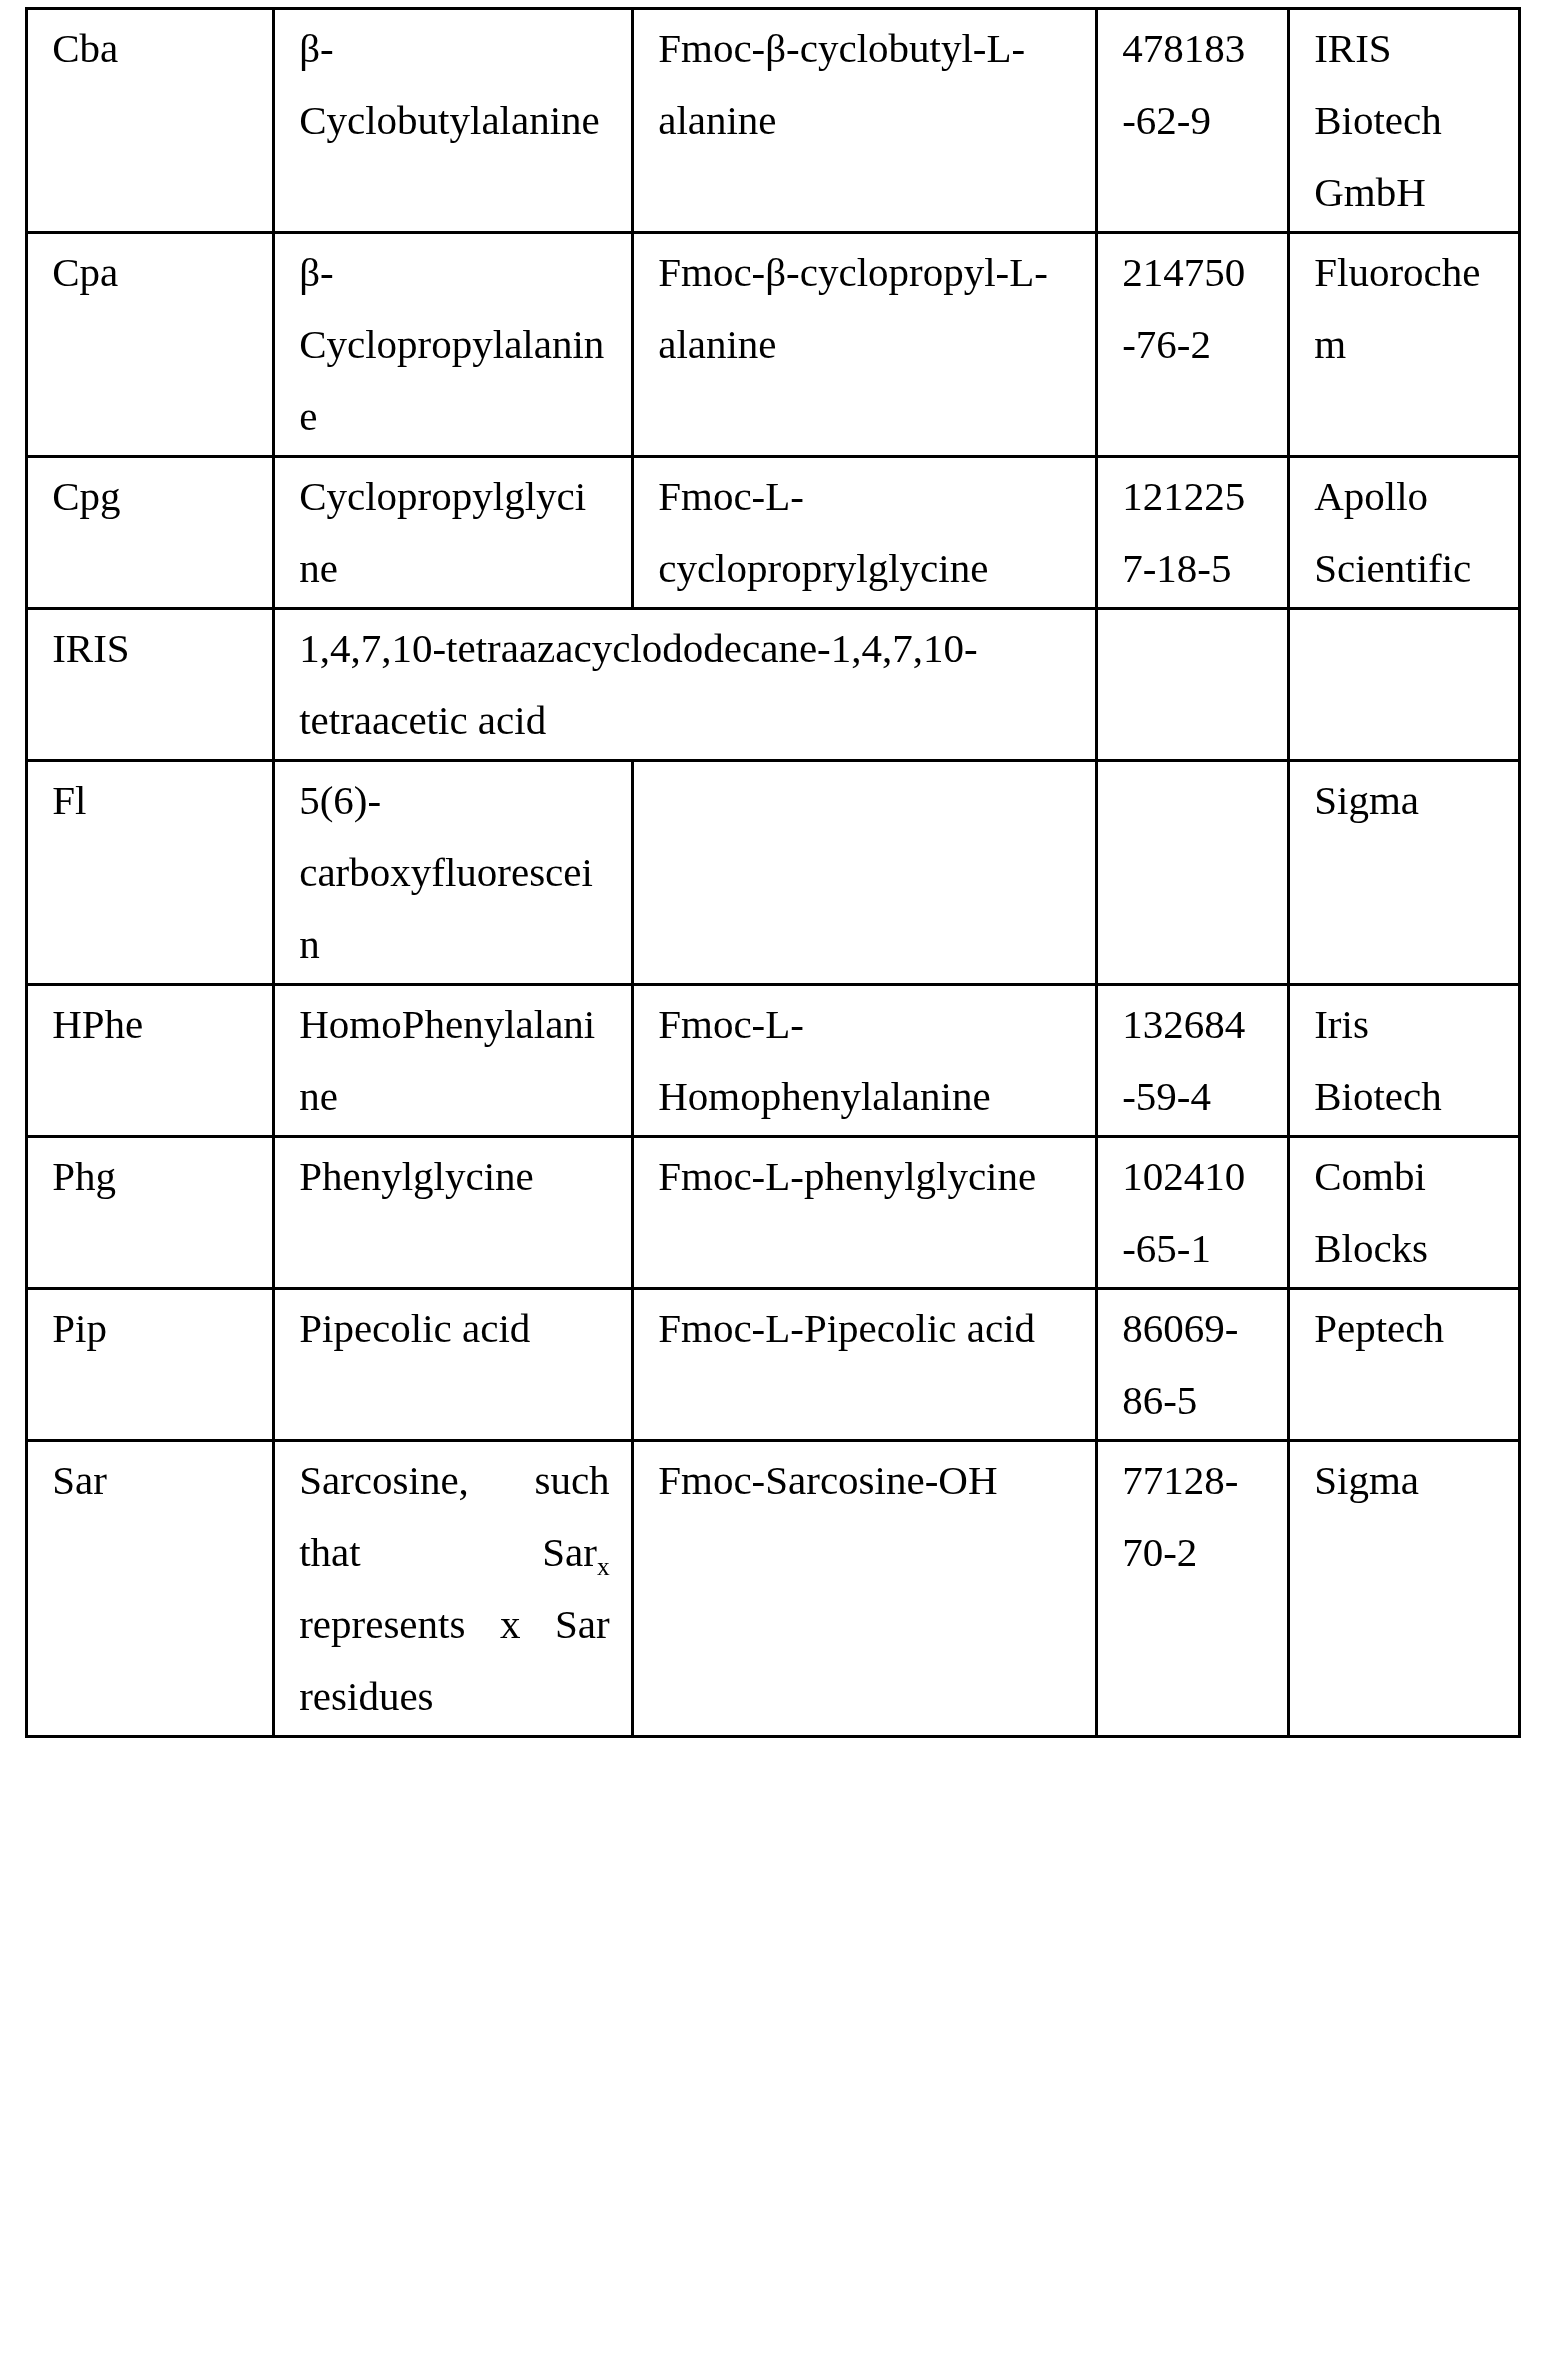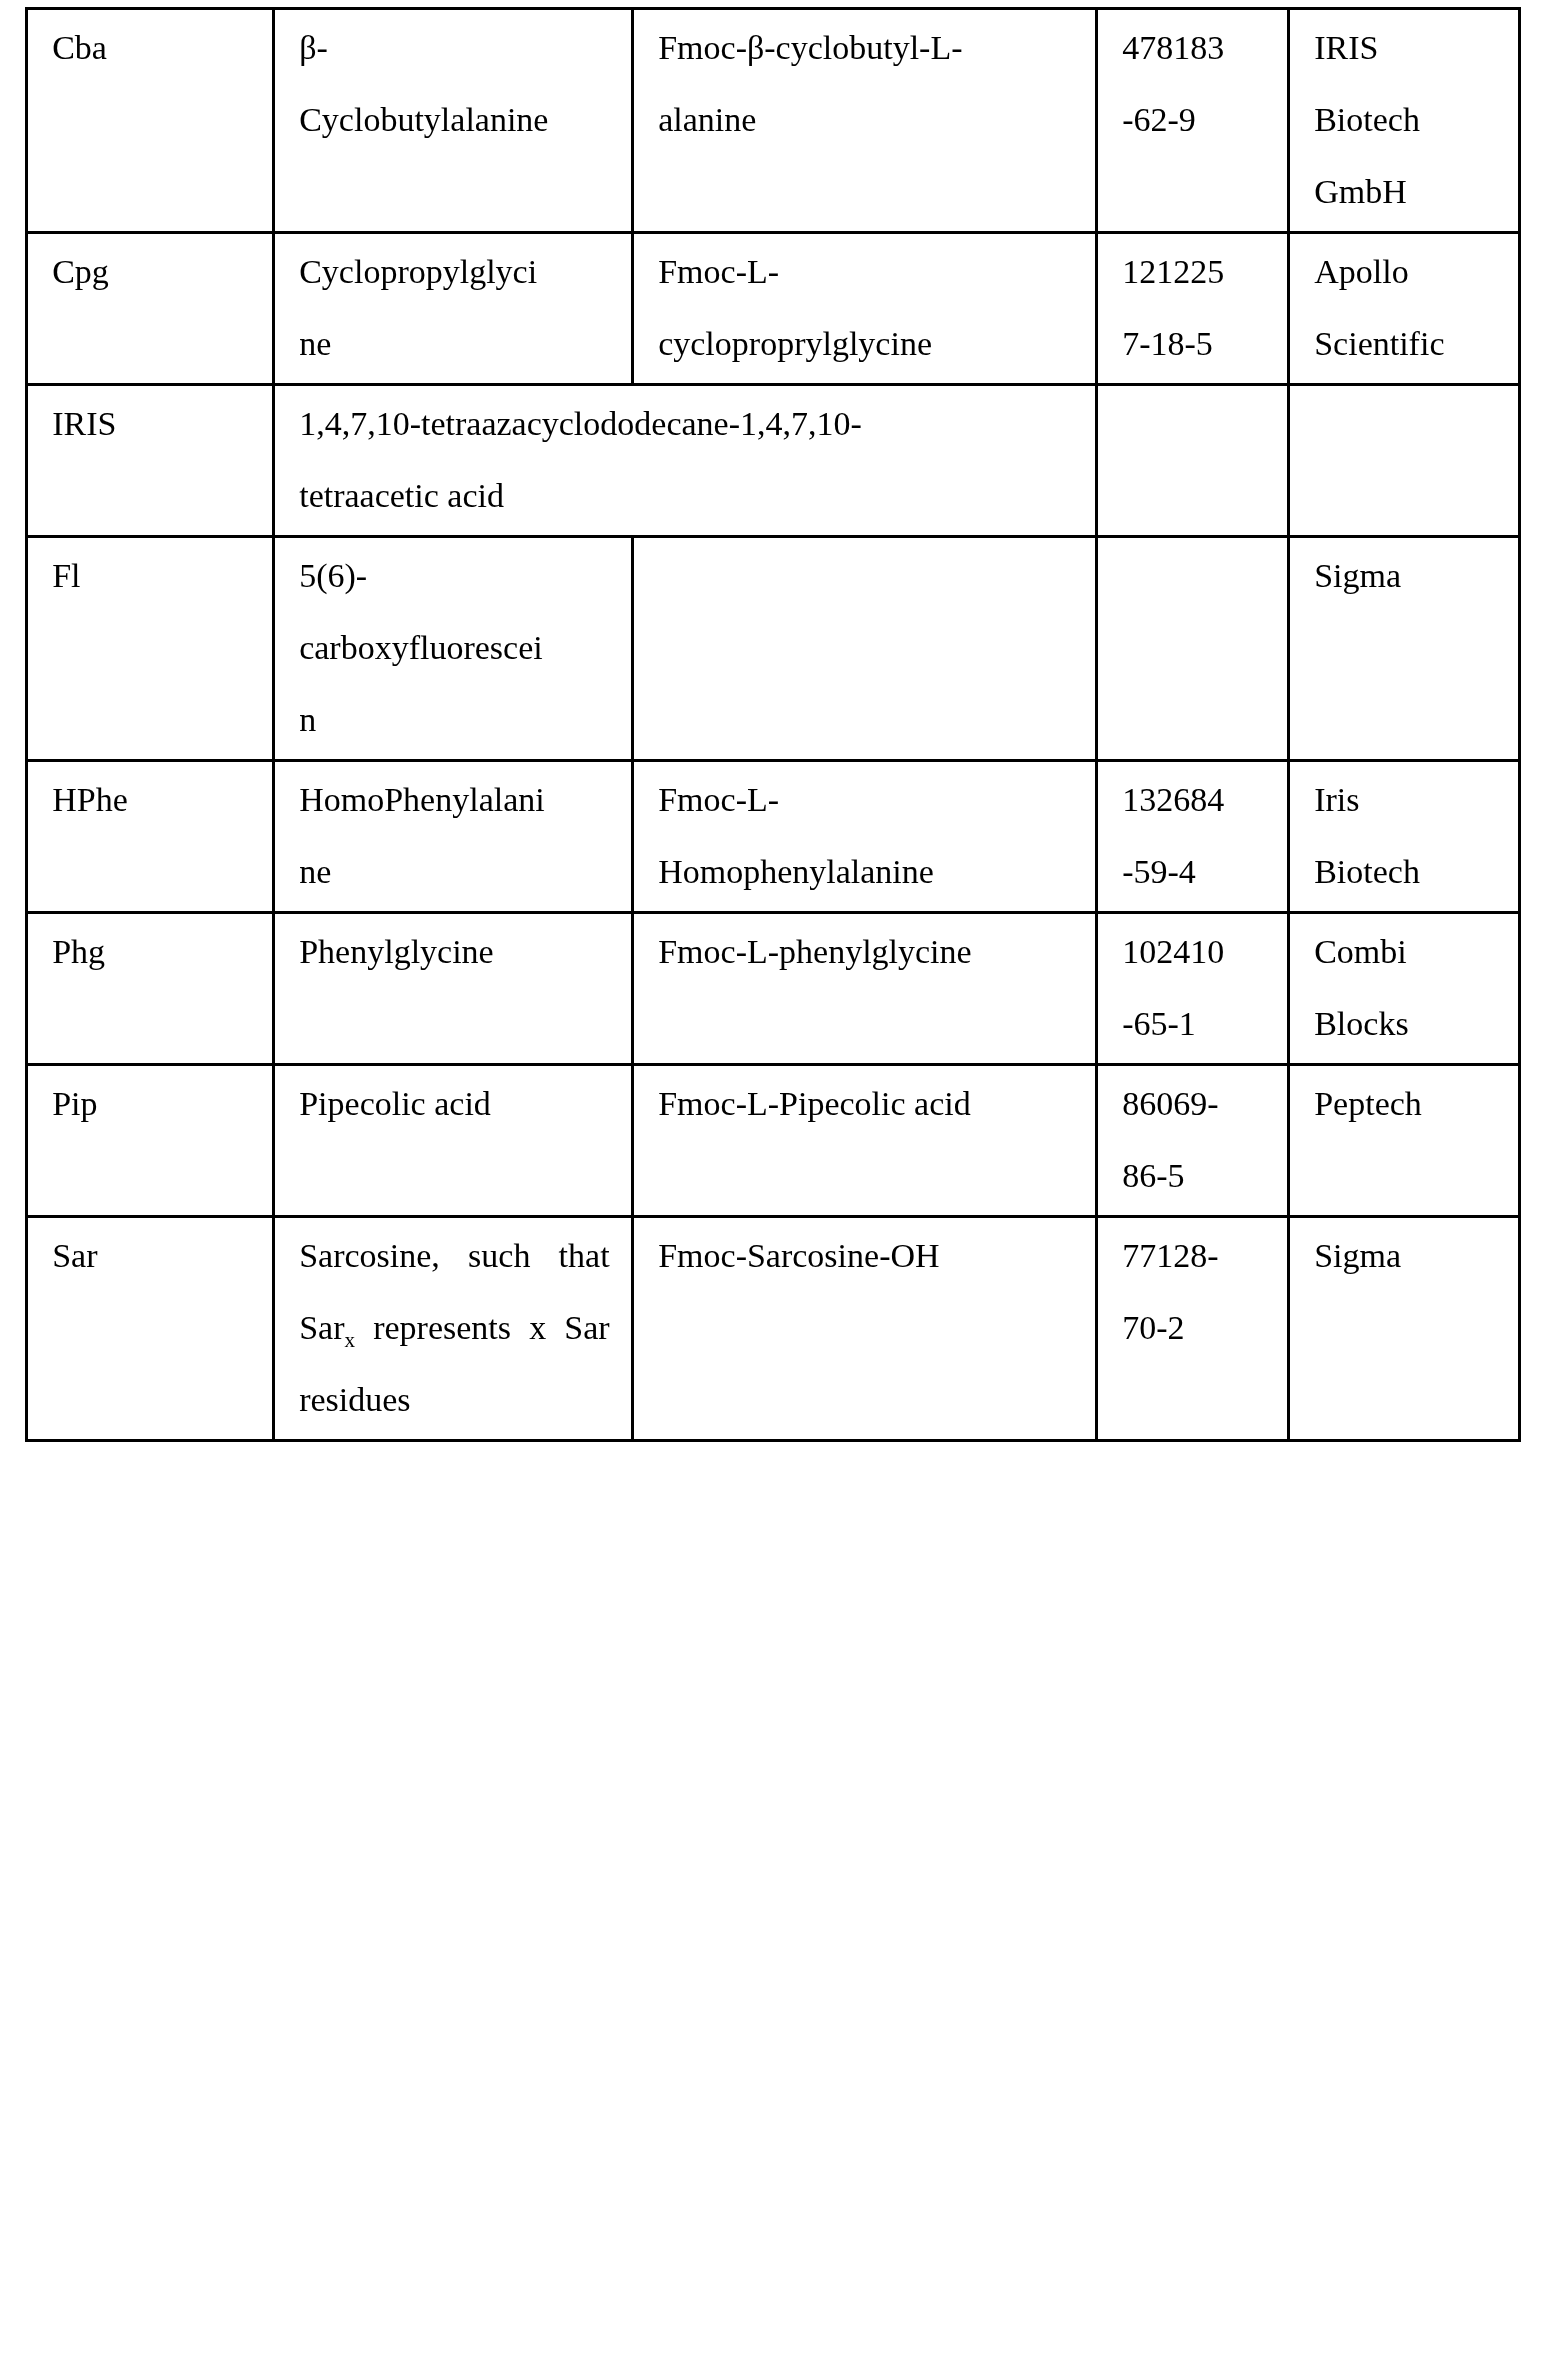--- a/index.html
+++ b/index.html
@@ -17,21 +17,21 @@
   }
   table.abbrev-table {
     border-collapse: collapse;
     table-layout: fixed;
     width: 1493px;
   }
   table.abbrev-table td {
     border: 3.3px solid #000000;
     vertical-align: top;
     padding: 2.5px 21px 2.5px 24.6px;
-    font-size: 34px;
+    font-size: 41px;
     line-height: 72px;
     color: #000000;
     white-space: pre-line;
     overflow: hidden;
     word-wrap: break-word;
   }
   td.cell-center { }
   td.cell-justify {
     white-space: normal;
     text-align: justify;
@@ -68,20 +68,32 @@
 Cyclobutylalanine</td>
         <td>Fmoc-β-cyclobutyl-L-
 alanine</td>
         <td>478183
 -62-9</td>
         <td>IRIS
 Biotech
 GmbH</td>
       </tr>
 
+      <tr>
+        <td>Cpa</td>
+        <td>β-
+Cyclopropylalanin
+e</td>
+        <td>Fmoc-β-cyclopropyl-L-
+alanine</td>
+        <td>214750
+-76-2</td>
+        <td>Fluoroche
+m</td>
+      </tr>
 
       <tr>
         <td>Cpg</td>
         <td>Cyclopropylglyci
 ne</td>
         <td>Fmoc-L-
 cycloproprylglycine</td>
         <td>121225
 7-18-5</td>
         <td class="cell-center">Apollo

